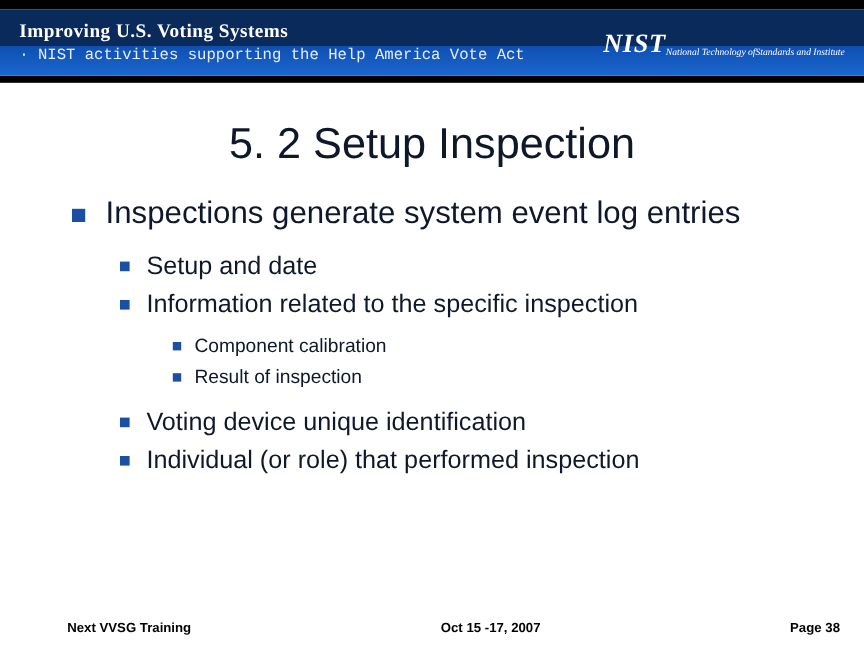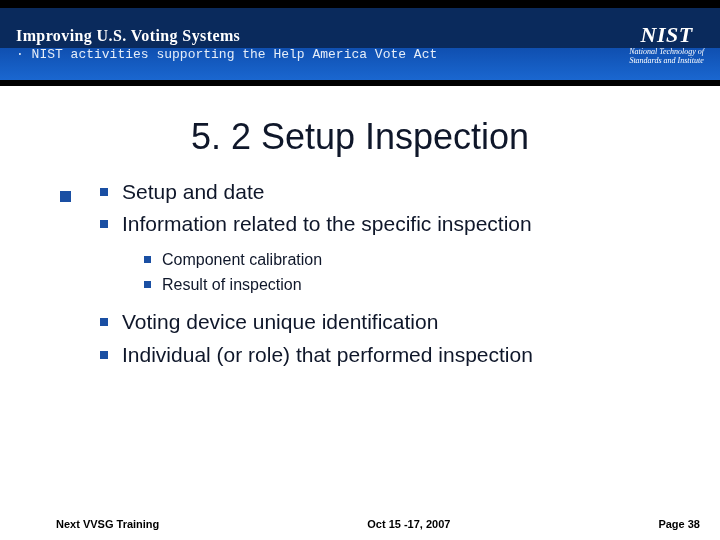--- a/index.html
+++ b/index.html
@@ -1,28 +1,28 @@
 <!DOCTYPE html>
 <html><head>
 <meta charset="utf-8">
 <style>
   * { margin: 0; padding: 0; box-sizing: border-box; }
   html, body { width: 720px; height: 540px; font-family: Verdana, Arial, sans-serif; background: #fff; overflow: hidden; }
   .slide { width: 720px; height: 540px; position: relative; background: #fff; }
   .topbar { width: 100%; height: 8px; background: #000; }
   .banner {
-    height: 72px;
+    height: 55px;
     background: linear-gradient(to bottom, #0a2a5c 0%, #0a2a5c 55%, #0f4fb0 55%, #1a67d0 100%);
     display: flex; justify-content: space-between; align-items: center;
     padding: 0 16px; position: relative;
   }
   .banner .left { color: #fff; }
   .banner .bigtitle { font-family: Georgia, 'Times New Roman', serif; font-weight: 700; font-size: 16px; letter-spacing: 0.4px; }
   .banner .subtitle { font-family: Liberation Mono, monospace; font-size: 13px; margin-top: 2px; color: #e6eef8; text-align: right; }
-  .banner .right { color: #fff; text-align: right; display: flex; flex-direction: column; align-items: center; }
+  .banner .right { color: #fff; text-align: right; display: flex; flex-direction: row; align-items: flex-end; }
   .nist-logo { font-family: 'Times New Roman', serif; font-weight: 700; font-style: italic; font-size: 22px; letter-spacing: 0.5px; }
   .nist-sub { font-family: Georgia, serif; font-style: italic; font-size: 8px; line-height: 1.1; }
   .bottombar { width: 100%; height: 6px; background: #000; }
   .content { padding: 30px 60px 0 60px; color: #0f172a; }
   .slide-title { font-size: 36px; font-weight: 400; margin-bottom: 20px; font-family: Verdana, Arial, sans-serif; text-align: center; }
   ul { list-style: none; }
   .lvl1 > li { position: relative; padding-left: 28px; font-size: 26px; line-height: 1.25; margin-bottom: 14px; }
   .lvl1 > li::before { content: ""; position: absolute; left: 0; top: 13px; width: 11px; height: 11px; background: #1a4fa3; }
   .lvl2 { margin-top: 14px; margin-left: 12px; }
   .lvl2 > li { position: relative; padding-left: 22px; font-size: 21px; line-height: 1.35; margin-bottom: 4px; }
@@ -47,20 +47,21 @@
       <div class="nist-sub">National Technology of</div>
       <div class="nist-sub">Standards and Institute</div>
     </div>
   </div>
   <div class="bottombar"></div>
 
   <div class="content">
     <h1 class="slide-title">5. 2 Setup Inspection</h1>
     <ul class="lvl1">
       <li>
+        <span>Inspections generate system event log entries</span>
         <ul class="lvl2">
           <li><span>Setup and date</span></li>
           <li>
             <span>Information related to the specific inspection</span>
             <ul class="lvl3">
               <li><span>Component calibration</span></li>
               <li><span>Result of inspection</span></li>
             </ul>
           </li>
           <li><span>Voting device unique identification</span></li>

